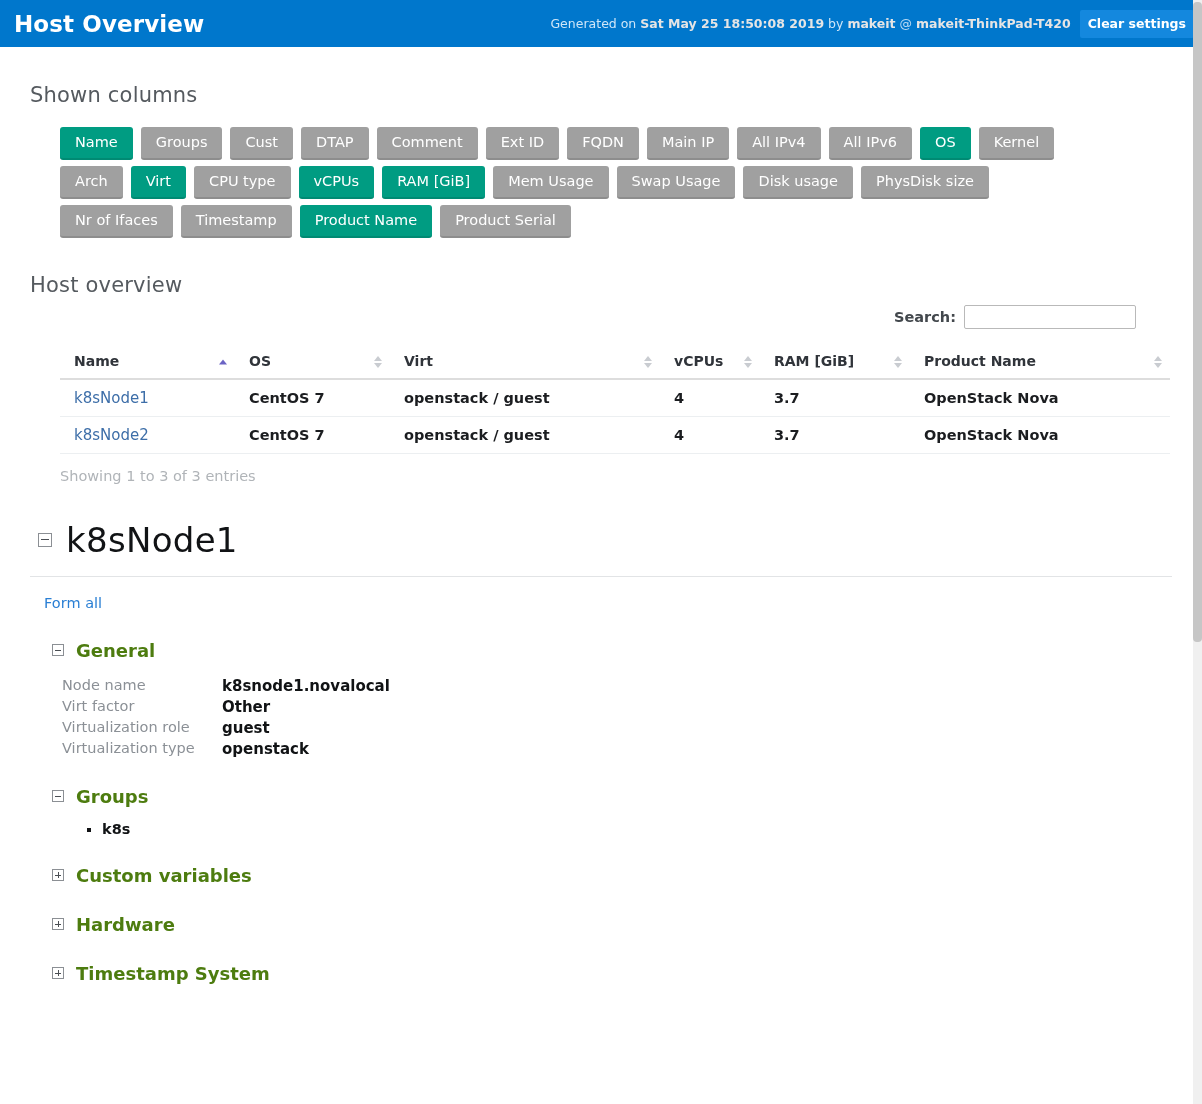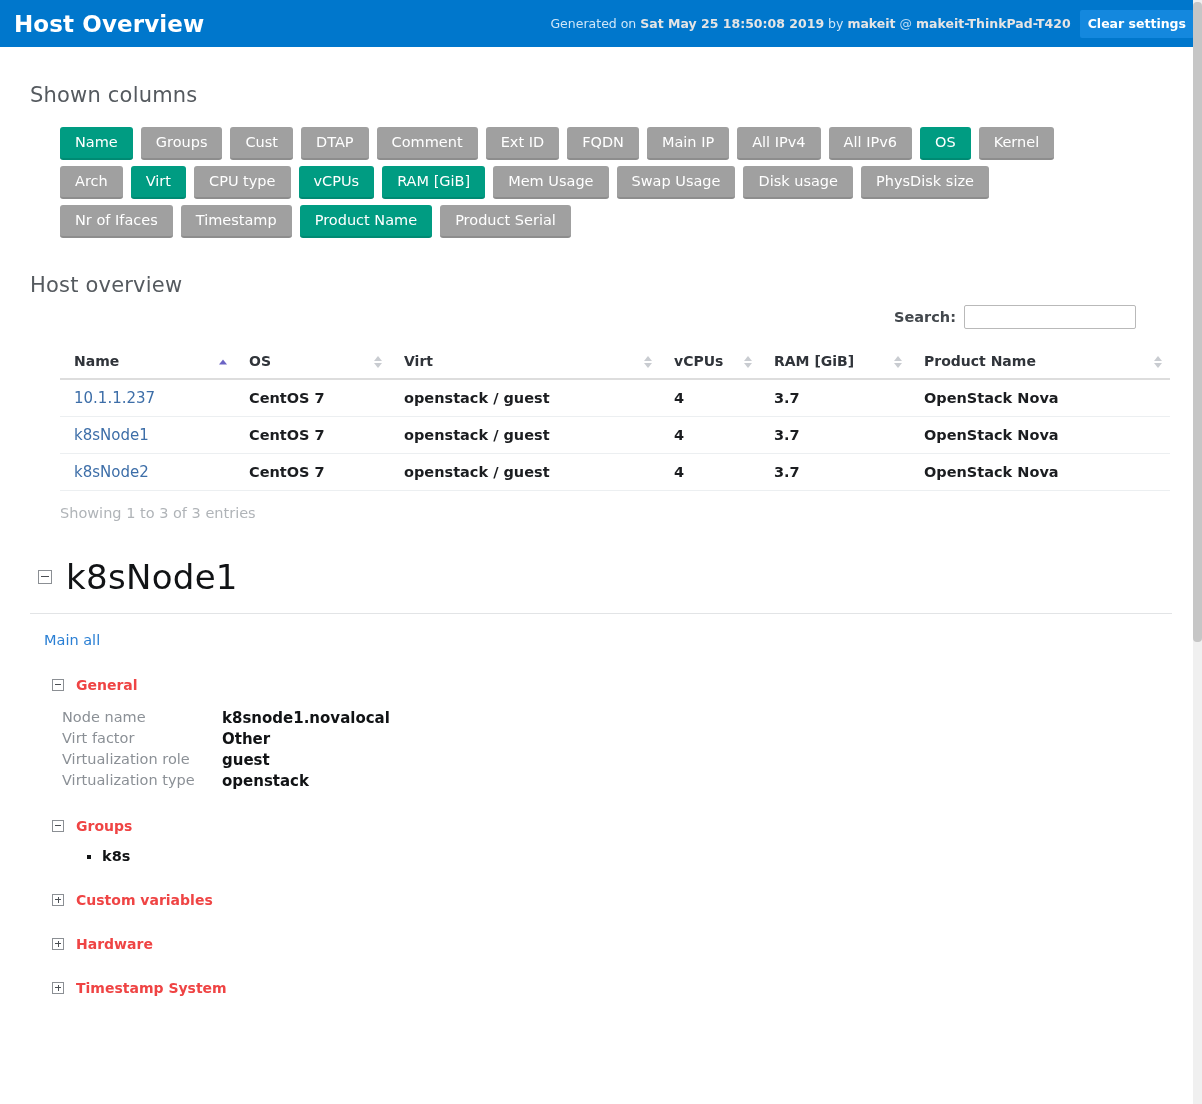--- a/index.html
+++ b/index.html
@@ -229,23 +229,23 @@
 
   .sub-section { margin-top: 28px; }
   .sub-head {
     display: flex;
     align-items: center;
     gap: 12px;
     margin-left: 22px;
   }
   .sub-head h3 {
     margin: 0;
-    font-size: 14px;
-    font-weight: bold;
-    color: #ef4444;
+    font-size: 18px;
+    font-weight: bold;
+    color: #4d7c0f;
   }
   .prop-list {
     margin: 16px 0 0 32px;
     display: grid;
     grid-template-columns: 160px auto;
     row-gap: 3px;
   }
   .prop-key { font-size: 14.5px; color: #8b9096; }
   .prop-val { font-size: 15px; color: #111315; font-weight: bold; }
 
@@ -337,28 +337,20 @@
               <span class="tri up"></span>
               <span class="tri down"></span>
             </span></th>
           <th><span>Product Name</span><span class="sort-arrows">
               <span class="tri up"></span>
               <span class="tri down"></span>
             </span></th>
         </tr>
     </thead>
     <tbody>
-        <tr>
-          <td class="name-cell"><a>10.1.1.237</a></td>
-          <td>CentOS 7</td>
-          <td>openstack / guest</td>
-          <td>4</td>
-          <td>3.7</td>
-          <td>OpenStack Nova</td>
-        </tr>
         <tr>
           <td class="name-cell"><a>k8sNode1</a></td>
           <td>CentOS 7</td>
           <td>openstack / guest</td>
           <td>4</td>
           <td>3.7</td>
           <td>OpenStack Nova</td>
         </tr>
         <tr>
           <td class="name-cell"><a>k8sNode2</a></td>
@@ -373,21 +365,21 @@
 
   <div class="showing-entries">Showing 1 to 3 of 3 entries</div>
 
   
   <div class="host-header">
     <span class="tbox big"></span>
     <h1>k8sNode1</h1>
   </div>
   <hr class="host-rule">
 
-  <a class="open-all">Main all</a>
+  <a class="open-all">Form all</a>
 
   <div class="sub-section">
     <div class="sub-head">
       <span class="tbox"></span>
       <h3>General</h3>
     </div>
     <div class="prop-list">
         <div class="prop-key">Node name</div>
         <div class="prop-val">k8snode1.novalocal</div>
         <div class="prop-key">Virt factor</div>

